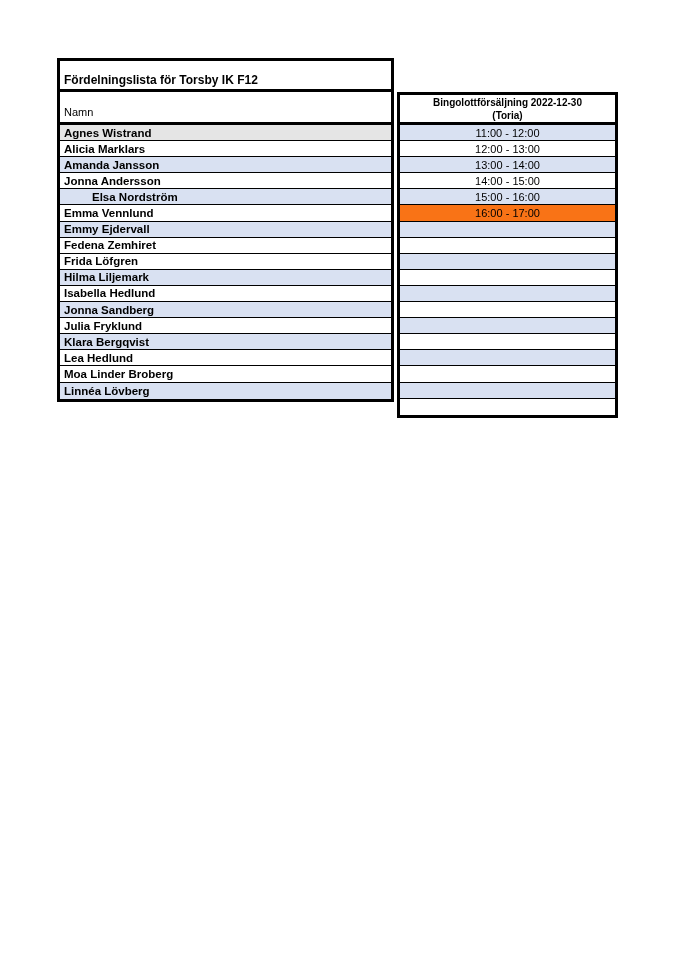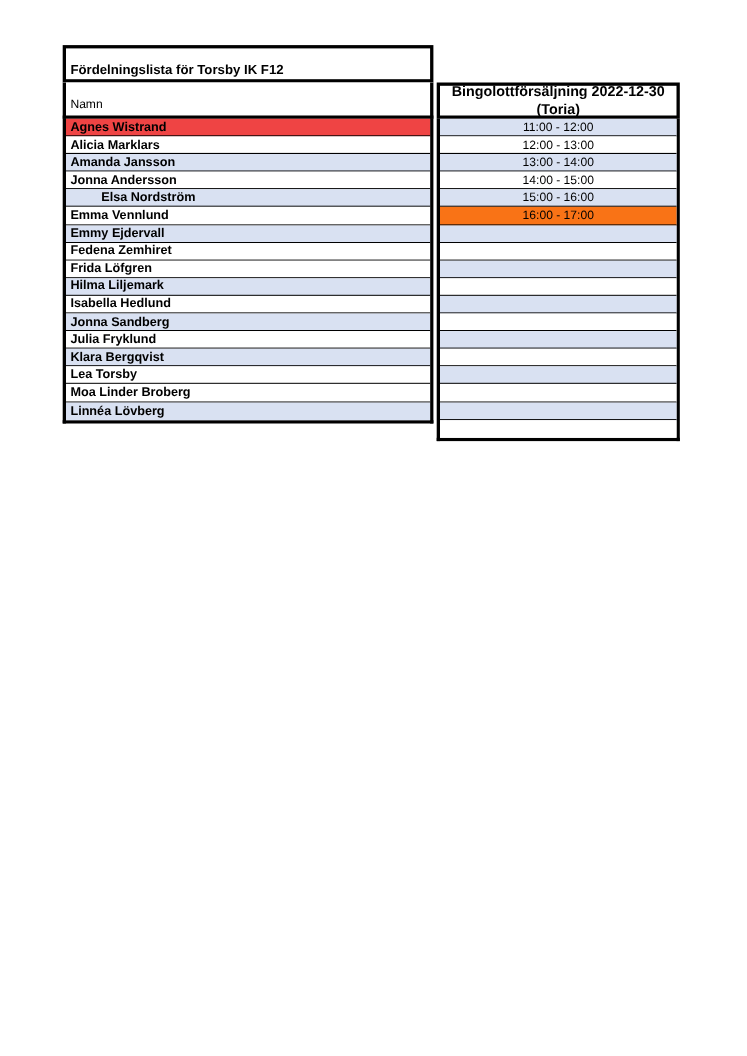--- a/index.html
+++ b/index.html
@@ -12,21 +12,21 @@
     width: 679px;
     height: 960px;
     background: #ffffff;
     font-family: "Liberation Sans", sans-serif;
     color: #000000;
     overflow: hidden;
   }
   .table-wrap {
     position: absolute;
     left: 57px;
-    top: 41px;
+    top: 58px;
     display: flex;
     align-items: flex-start;
   }
   .left-col {
     width: 337px;
     box-sizing: border-box;
   }
   .right-col {
     width: 221px;
     box-sizing: border-box;
@@ -58,21 +58,21 @@
   }
   .slot-header {
     box-sizing: border-box;
     height: 33px;
     border: 3px solid #000;
     display: flex;
     flex-direction: column;
     justify-content: center;
     align-items: center;
     text-align: center;
-    font-size: 13px;
+    font-size: 10px;
     font-weight: bold;
     line-height: 1.3;
     background: #ffffff;
   }
   .rows {
     box-sizing: border-box;
     border: 3px solid #000;
     border-top: none;
   }
   .row {
@@ -102,35 +102,35 @@
 </head>
 <body>
 
 <div class="page">
   <div class="table-wrap">
 
     <div class="left-col">
       <div class="title-cell">Fördelningslista för Torsby IK F12</div>
       <div class="namn-cell">Namn</div>
       <div class="rows">
-          <div class="row name-cell" style="background: #ef4444;">Agnes Wistrand</div>
+          <div class="row name-cell" style="background: #e5e5e5;">Agnes Wistrand</div>
           <div class="row name-cell" style="background: rgb(255, 255, 255);">Alicia Marklars</div>
           <div class="row name-cell" style="background: rgb(217, 225, 242);">Amanda Jansson</div>
           <div class="row name-cell" style="background: rgb(255, 255, 255);">Jonna Andersson</div>
           <div class="row name-cell" style="background: rgb(217, 225, 242); padding-left: 32px;">Elsa Nordström</div>
           <div class="row name-cell" style="background: rgb(255, 255, 255);">Emma Vennlund</div>
           <div class="row name-cell" style="background: rgb(217, 225, 242);">Emmy Ejdervall</div>
           <div class="row name-cell" style="background: rgb(255, 255, 255);">Fedena Zemhiret</div>
           <div class="row name-cell" style="background: rgb(255, 255, 255); text-align: center;">Frida Löfgren</div>
           <div class="row name-cell" style="background: rgb(217, 225, 242);">Hilma Liljemark</div>
           <div class="row name-cell" style="background: rgb(255, 255, 255);">Isabella Hedlund</div>
           <div class="row name-cell" style="background: rgb(217, 225, 242);">Jonna Sandberg</div>
           <div class="row name-cell" style="background: rgb(255, 255, 255);">Julia Fryklund</div>
           <div class="row name-cell" style="background: rgb(217, 225, 242);">Klara Bergqvist</div>
-          <div class="row name-cell" style="background: rgb(255, 255, 255);">Lea Torsby</div>
+          <div class="row name-cell" style="background: rgb(255, 255, 255);">Lea Hedlund</div>
           <div class="row name-cell" style="background: rgb(255, 255, 255);">Moa Linder Broberg</div>
           <div class="row name-cell" style="background: rgb(217, 225, 242);">Linnéa Lövberg</div>
         </div>
     </div>
 
     <div class="right-col">
       <div class="slot-header">
         <div>Bingolottförsäljning 2022-12-30</div>
         <div>(Toria)</div>
       </div>

